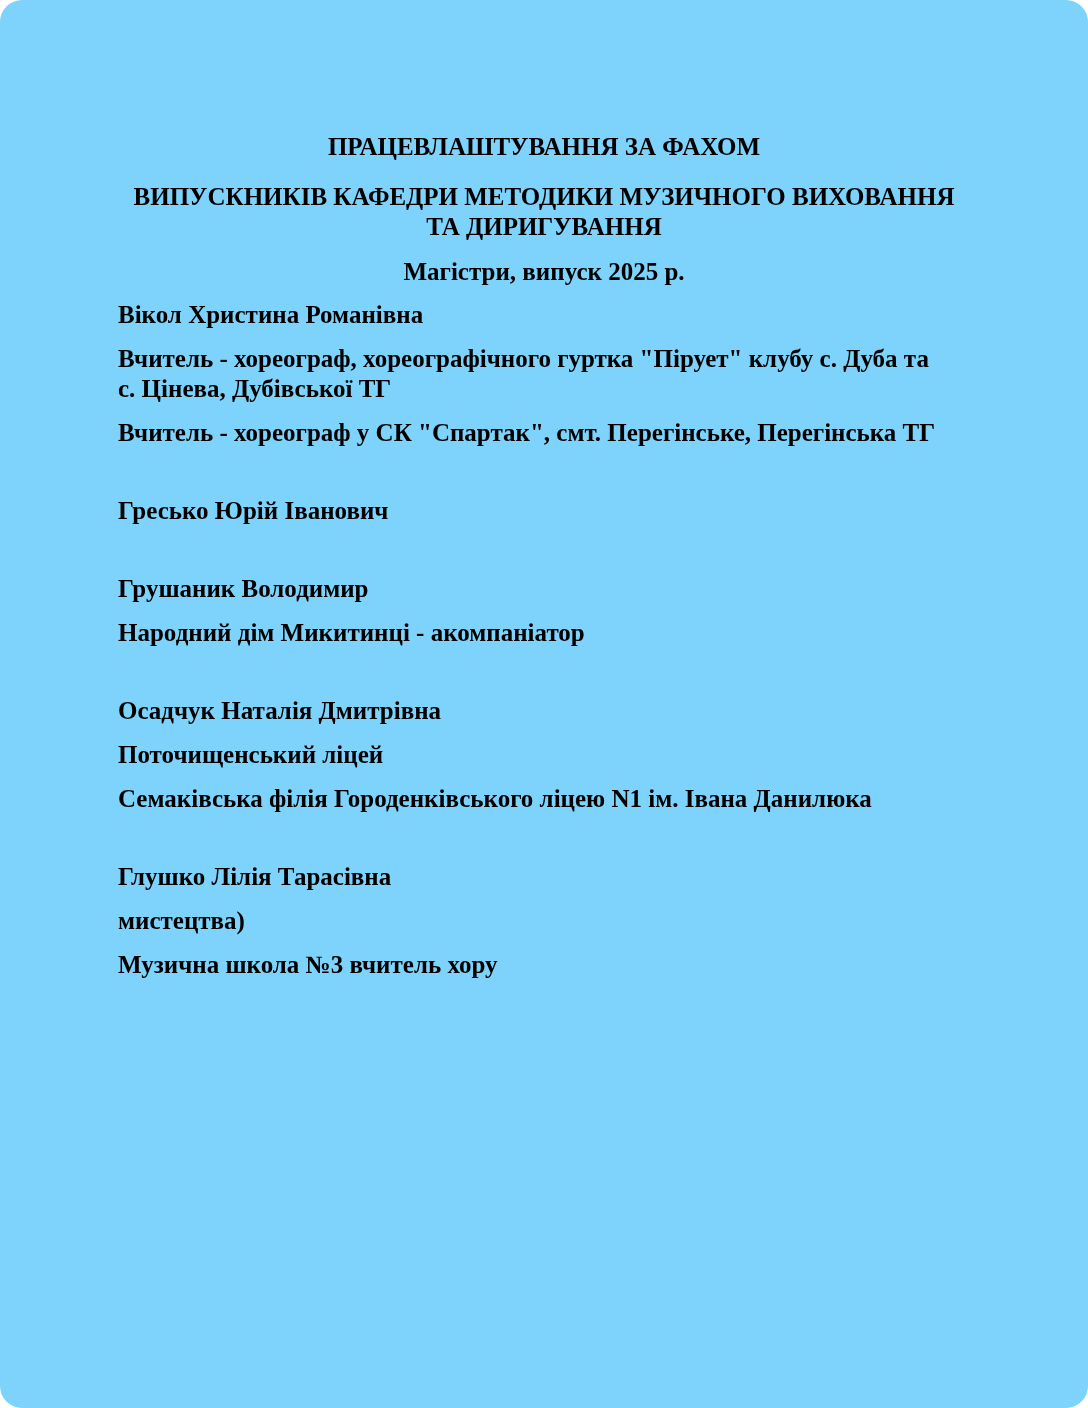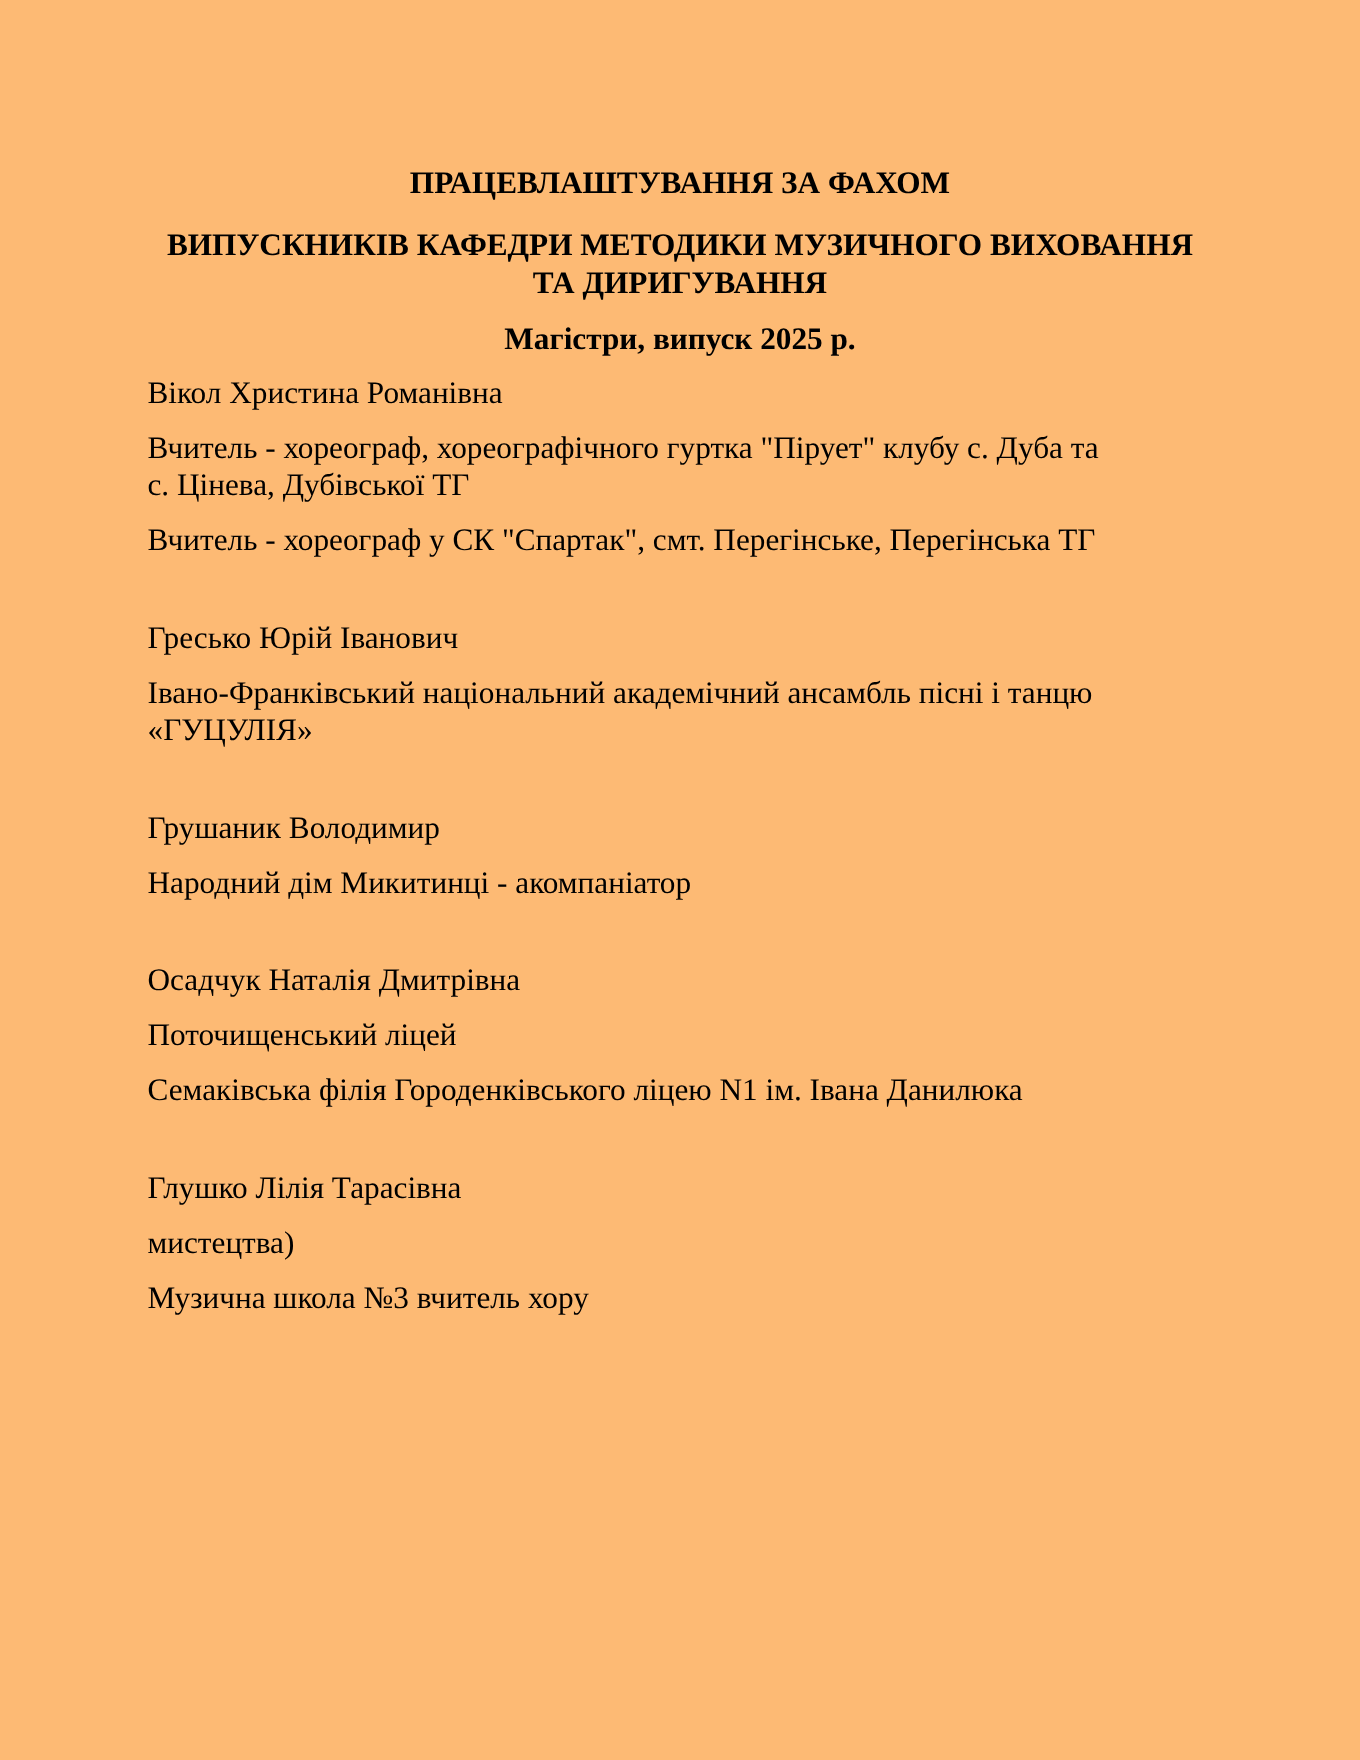--- a/index.html
+++ b/index.html
@@ -5,27 +5,28 @@
 <style>
   html, body {
     margin: 0;
     padding: 0;
     background: #ffffff;
   }
   .page {
     position: relative;
     width: 1088px;
     height: 1408px;
-    background: #fdba74;
+    background: #7dd3fc;
     color: #000000;
     font-family: "Liberation Serif", "DejaVu Serif", serif;
     font-size: 25px;
     line-height: 30px;
     overflow: hidden;
     box-sizing: border-box;
+    border-radius: 22px;
   }
   .content {
     box-sizing: border-box;
     width: 100%;
     padding: 132px 118px 0 118px;
   }
   .doc-header { text-align: center; }
   .title-line1 {
     font-size: 25px;
     font-weight: bold;
@@ -40,21 +41,21 @@
   .subtitle {
     font-weight: bold;
     margin: 0 0 13px 0;
   }
   .curator {
     font-weight: normal;
     margin: 0 0 68px 0;
   }
   .graduates { text-align: left; }
   .block { margin: 0 0 48px 0; }
-  .para { margin: 0 0 14px 0; }
+  .para { margin: 0 0 14px 0; font-weight: bold; }
   .para .line { display: block; white-space: pre; }
 </style>
 </head>
 <body>
 
 <div class="page">
   <div class="content">
 
     <header class="doc-header">
       <h1 class="title-line1">ПРАЦЕВЛАШТУВАННЯ ЗА ФАХОМ</h1>
@@ -74,24 +75,20 @@
           <p class="para">
             <span class="line">Вчитель - хореограф, хореографічного гуртка "Пірует" клубу с. Дуба та</span>
             <span class="line">с. Цінева, Дубівської ТГ</span>
           </p>
           <p class="para">
             <span class="line">Вчитель - хореограф у СК "Спартак", смт. Перегінське, Перегінська ТГ</span>
           </p>
         </section>
         <section class="block">
           <p class="para">Гресько Юрій Іванович</p>
-          <p class="para">
-            <span class="line">Івано-Франківський національний академічний ансамбль пісні і танцю</span>
-            <span class="line">«ГУЦУЛІЯ»</span>
-          </p>
         </section>
         <section class="block">
           <p class="para">Грушаник Володимир</p>
           <p class="para">
             <span class="line">Народний дім Микитинці - акомпаніатор</span>
           </p>
         </section>
         <section class="block">
           <p class="para">Осадчук Наталія Дмитрівна</p>
           <p class="para">

